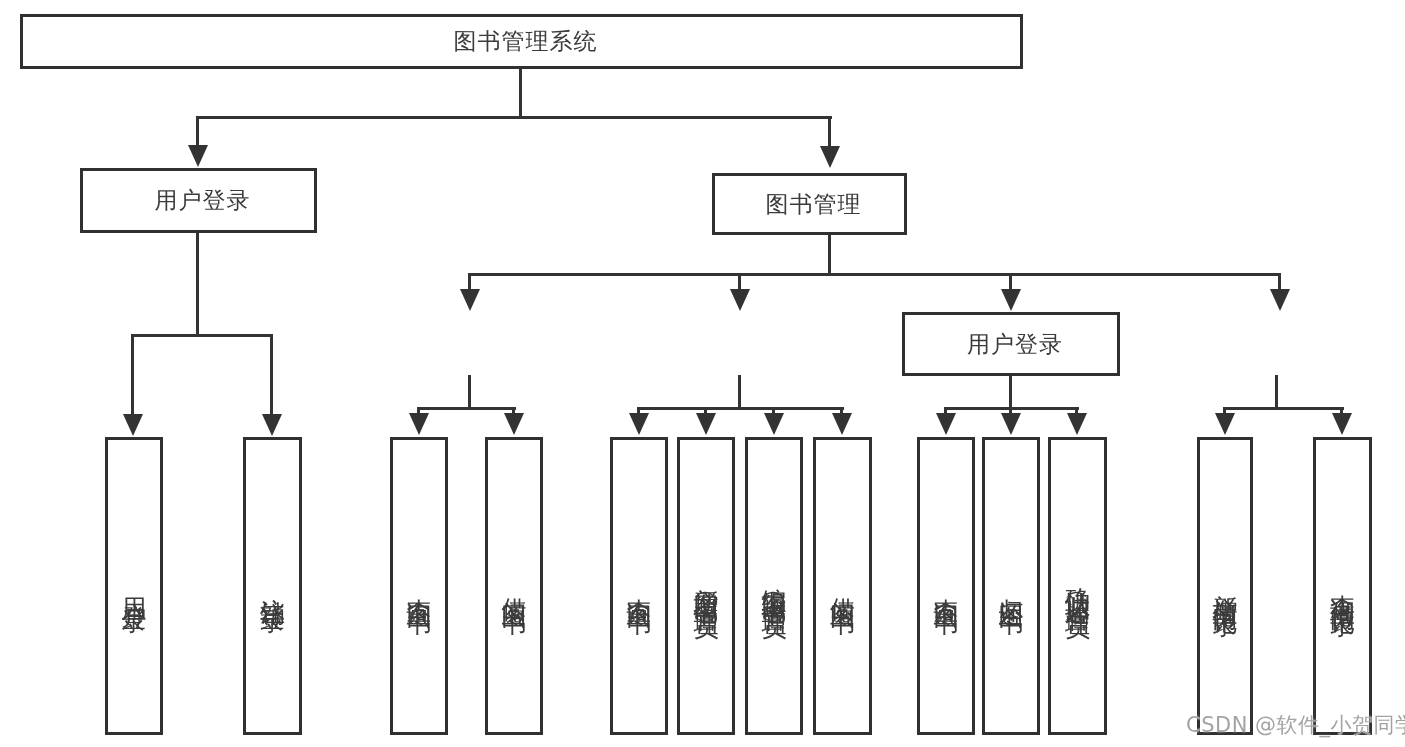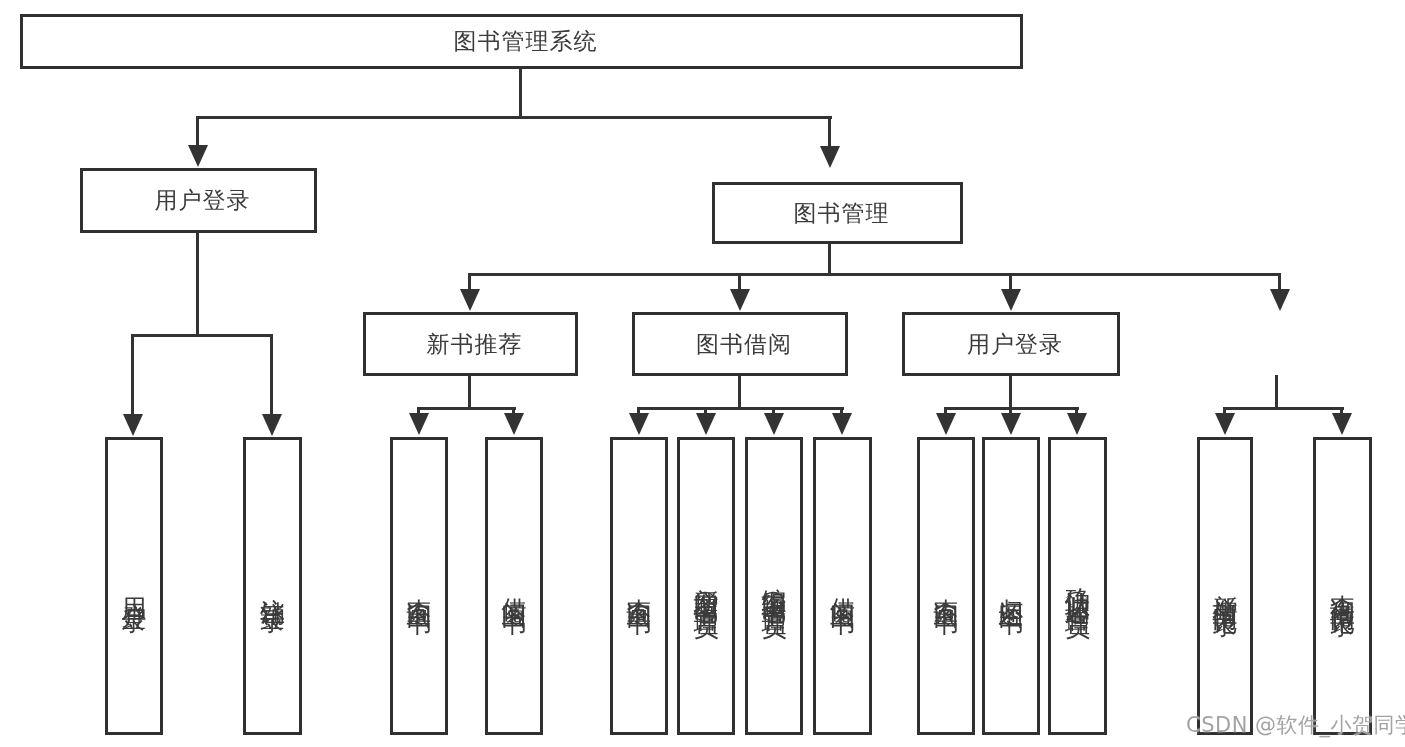--- a/index.html
+++ b/index.html
@@ -97,30 +97,24 @@
   <div class="vl" style="left:1340px;top:407px;height:8px"></div>
   <div class="ah" style="left:1332px;top:413px"></div>
 
   <div class="hbox" style="left:20px;top:14px;width:1003px;height:55px">
     <span>图书管理系统</span>
   </div>
 
   <div class="hbox" style="left:80px;top:168px;width:237px;height:65px">
     <span>用户登录</span>
   </div>
-  <div class="hbox" style="left:712px;top:182px;width:251px;height:62px">
+  <div class="hbox" style="left:712px;top:173px;width:195px;height:62px">
     <span>图书管理</span>
   </div>
 
-  <div class="hbox" style="left:363px;top:312px;width:215px;height:64px">
-    <span>新书推荐</span>
-  </div>
-  <div class="hbox" style="left:632px;top:312px;width:216px;height:64px">
-    <span>图书借阅</span>
-  </div>
   <div class="hbox" style="left:902px;top:312px;width:218px;height:64px">
     <span>用户登录</span>
   </div>
 
   <div class="vbox" style="left:105px;top:437px;width:58px;height:298px">
     <span class="vtext">用户登录</span>
   </div>
   <div class="vbox" style="left:243px;top:437px;width:59px;height:298px">
     <span class="vtext">注销登录</span>
   </div>

